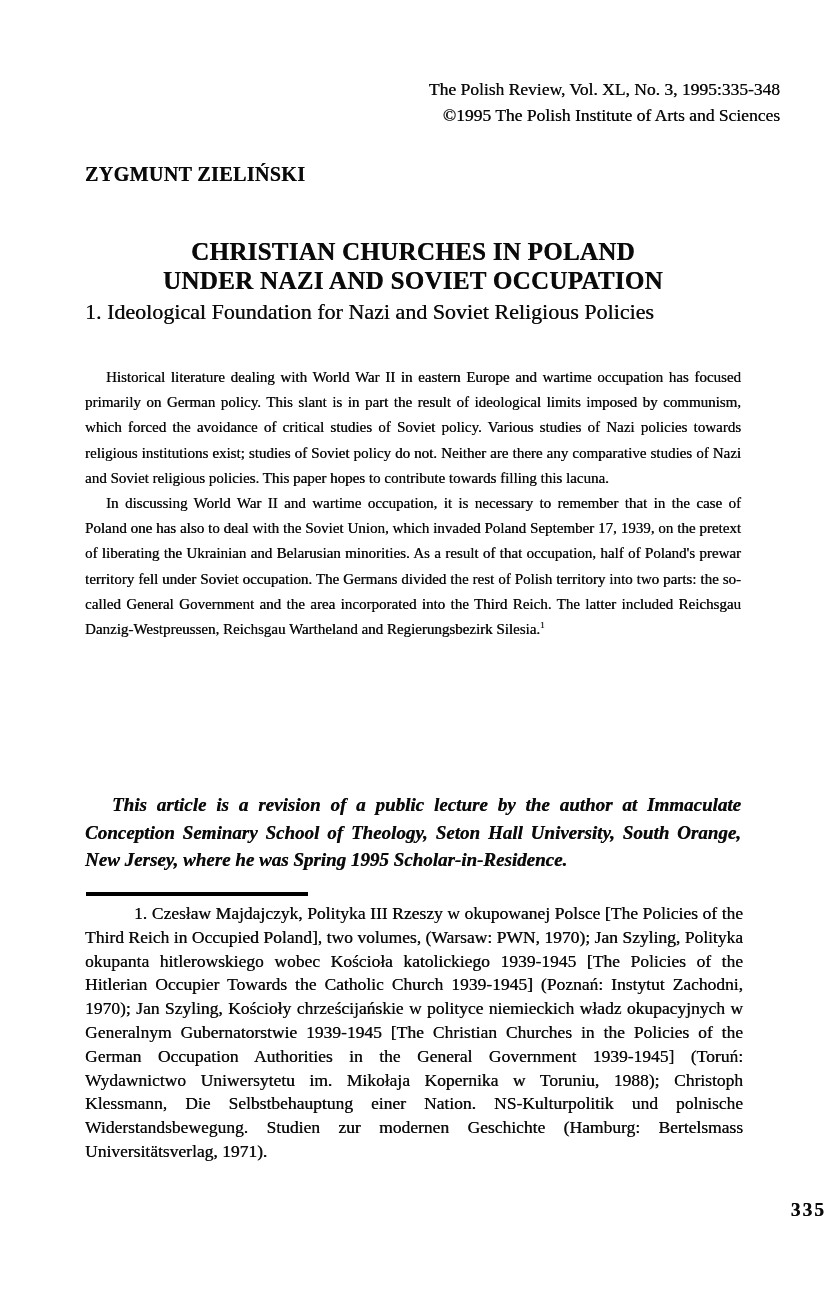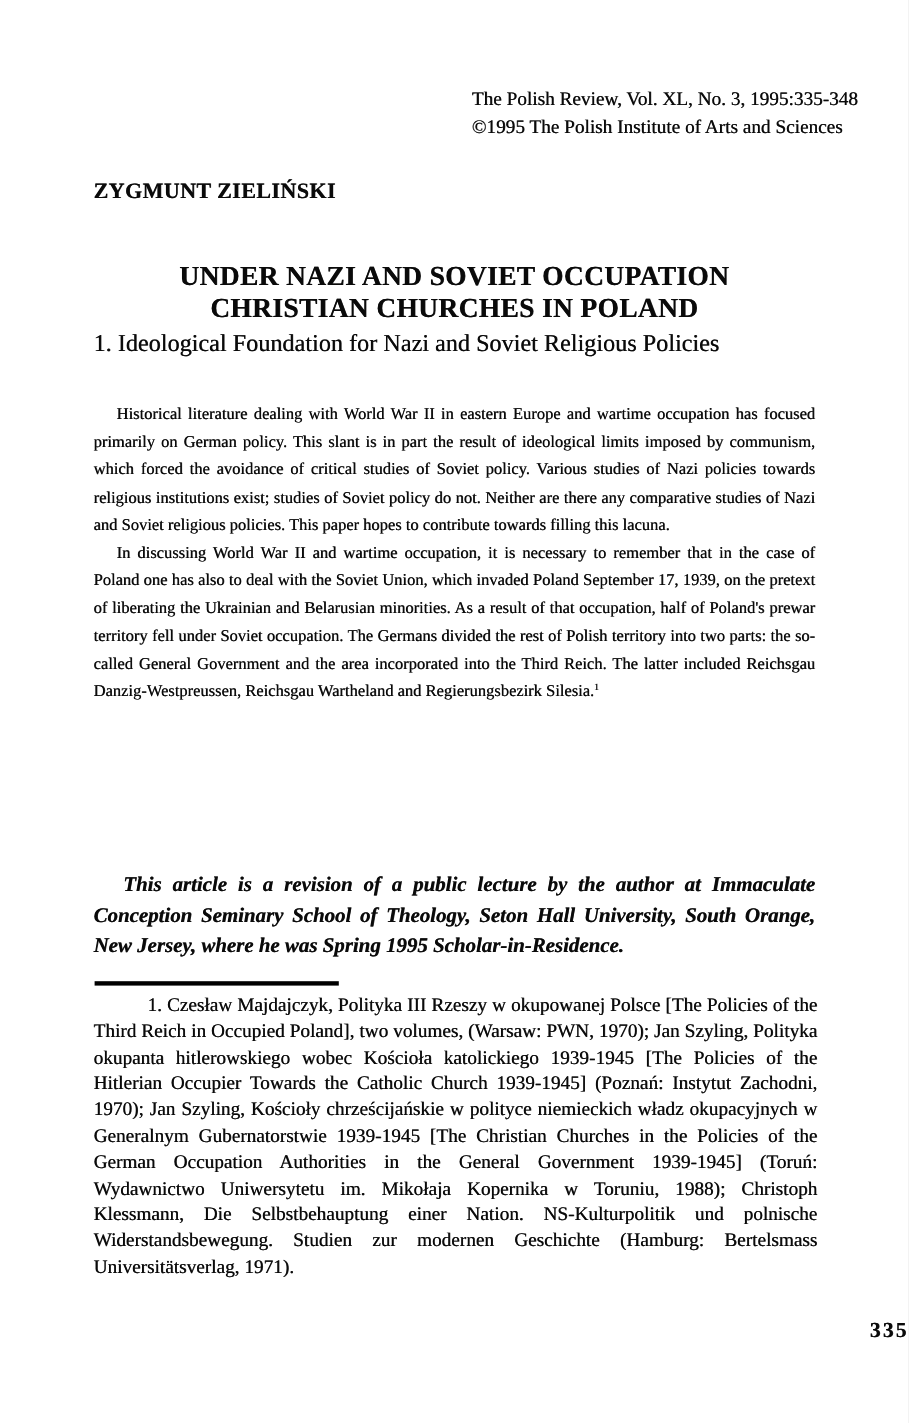--- a/index.html
+++ b/index.html
@@ -14,21 +14,21 @@
     background: #ffffff;
     font-family: "Liberation Serif", serif;
     color: #0a0a0a;
     overflow: hidden;
     text-shadow: 0.35px 0 0 rgba(0,0,0,0.8);
   }
   .journal-header {
     position: absolute;
     top: 76px;
     right: 46px;
-    text-align: left;
+    text-align: right;
     font-size: 17.5px;
     line-height: 26px;
     white-space: nowrap;
   }
   .author-name {
     position: absolute;
     top: 163px;
     left: 85px;
     font-size: 20px;
     font-weight: bold;
@@ -120,22 +120,22 @@
 <div class="page">
 
   <div class="journal-header">
     <div>The Polish Review, Vol. XL, No. 3, 1995:335-348</div>
     <div>©1995 The Polish Institute of Arts and Sciences</div>
   </div>
 
   <div class="author-name">ZYGMUNT ZIELIŃSKI</div>
 
   <div class="article-title">
+    <div>CHRISTIAN CHURCHES IN POLAND</div>
     <div>UNDER NAZI AND SOVIET OCCUPATION</div>
-    <div>CHRISTIAN CHURCHES IN POLAND</div>
   </div>
 
   <div class="section-heading">1. Ideological Foundation for Nazi and Soviet Religious Policies</div>
 
   <div class="article-body">
     <p><span>Historical literature dealing with World War II in eastern Europe and wartime occupation has focused primarily on German policy.  This slant is in part the result of ideological limits imposed by communism, which forced the avoidance of critical studies of Soviet policy.  Various studies of Nazi policies towards religious institutions exist; studies of Soviet policy do not.  Neither are there any comparative studies of Nazi and Soviet religious policies.  This paper hopes to contribute towards filling this lacuna.</span></p>
     <p><span>In discussing World War II and wartime occupation, it is necessary to remember that in the case of Poland one has also to deal with the Soviet Union, which invaded Poland September 17, 1939, on the pretext of liberating the Ukrainian and Belarusian minorities.  As a result of that occupation, half of Poland's prewar territory fell under Soviet occupation.  The Germans divided the rest of Polish territory into two parts: the so-called General Government and the area incorporated into the Third Reich.  The latter included Reichsgau Danzig-Westpreussen, Reichsgau Wartheland and Regierungsbezirk Silesia.</span><sup>1</sup></p>
   </div>
 
   <div class="author-note">This article is a revision of a public lecture by the author at Immaculate Conception Seminary School of Theology, Seton Hall University, South Orange, New Jersey, where he was Spring 1995 Scholar-in-Residence.</div>

